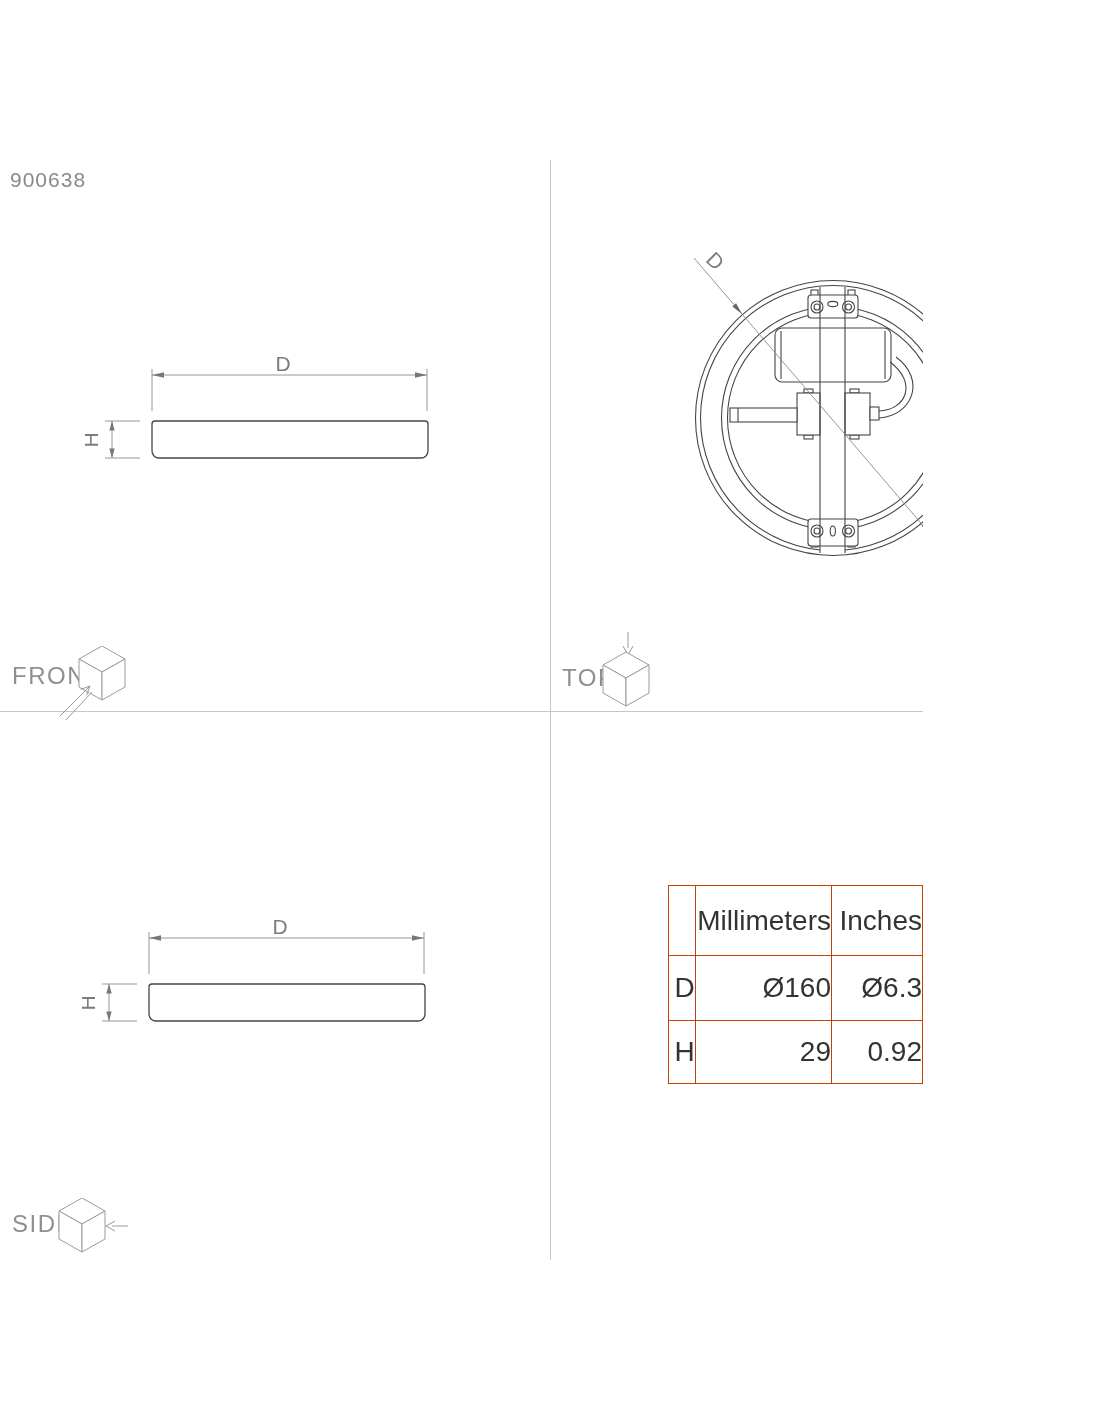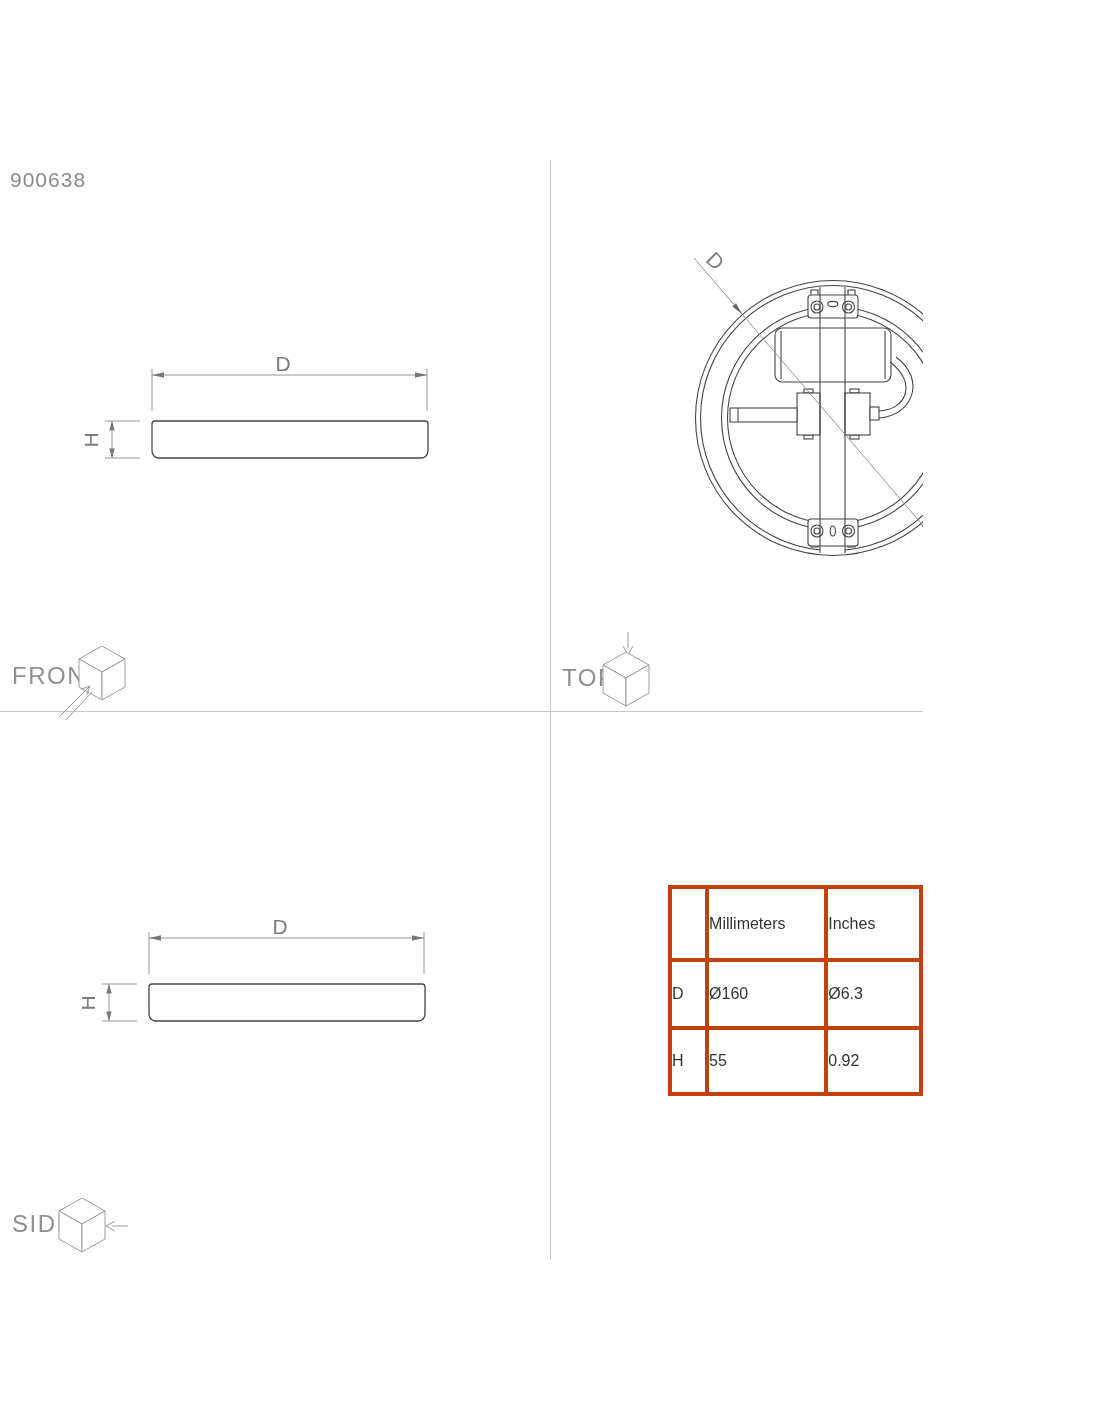--- a/index.html
+++ b/index.html
@@ -5,22 +5,22 @@
   html,body{margin:0;padding:0;background:#fff;}
   .sheet{position:relative;width:923px;height:1422px;background:#fff;overflow:hidden;
          font-family:"Liberation Sans", sans-serif;}
   .divider-h{position:absolute;left:0;top:711px;width:1100px;height:1px;background:#c6c6c6;}
   .divider-v{position:absolute;left:550px;top:160px;width:1px;height:1100px;background:#c6c6c6;}
   .product-code{position:absolute;left:10px;top:168px;font-size:21px;color:#8a8a8a;letter-spacing:1px;}
   .view-label{position:absolute;font-size:24px;color:#8f8f8f;letter-spacing:1.5px;}
   .abs{position:absolute;}
   svg text.dim-text{fill:#7d7d7d;font-size:21px;font-family:"Liberation Sans",sans-serif;}
   .dim-table{position:absolute;left:668px;top:885px;border-collapse:collapse;background:#fff;}
-  .dim-table td{border:4px solid #c2410c;text-align:left;vertical-align:middle;
-                font-size:16px;color:#333;padding:0;}
+  .dim-table td{border:1px solid #c2410c;text-align:right;vertical-align:middle;
+                font-size:28px;color:#333;padding:0;}
   .dim-table tr:nth-child(1) td{height:69px;}
   .dim-table tr:nth-child(2) td{height:64px;}
   .dim-table tr:nth-child(3) td{height:62px;}
   .dim-table .c0{width:48px;}
   .dim-table .c1{width:142px;}
   .dim-table .c2{width:121px;margin-left:19px;}
 </style>
 </head>
 <body>
 
@@ -172,19 +172,19 @@
       <td class="c1">Millimeters</td>
       <td class="c2">Inches</td>
     </tr>
     <tr>
       <td>D</td>
       <td>Ø160</td>
       <td>Ø6.3</td>
     </tr>
     <tr>
       <td>H</td>
-      <td>55</td>
+      <td>29</td>
       <td>0.92</td>
     </tr>
   </tbody>
     </table>
 
 </div>
 
 </body></html>

